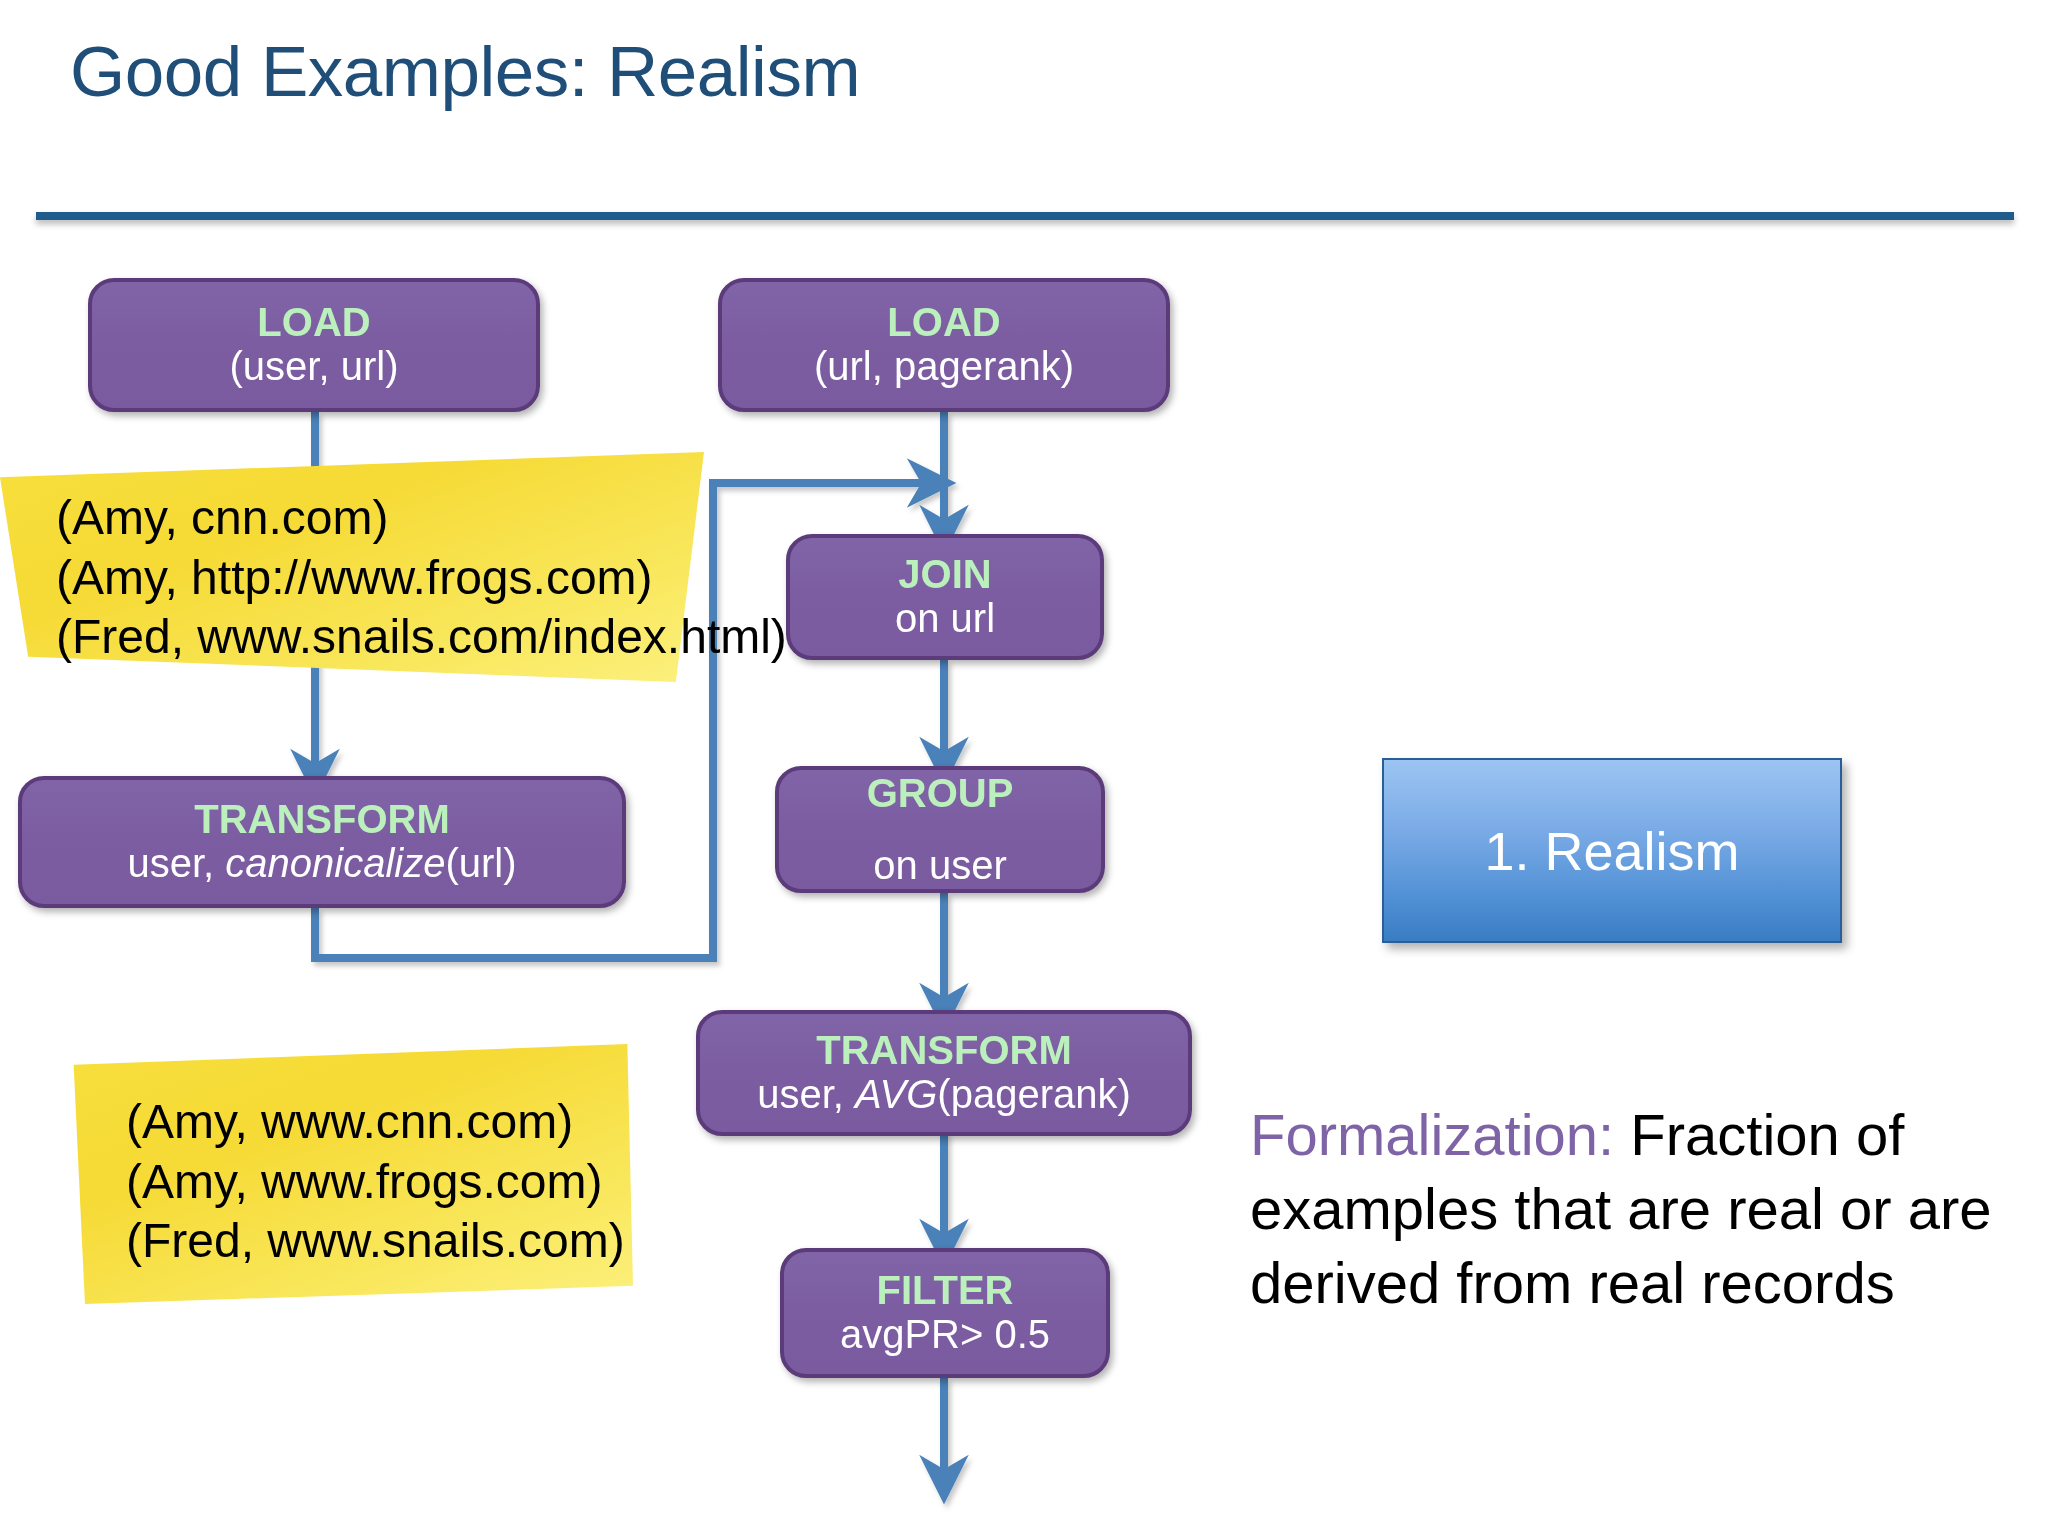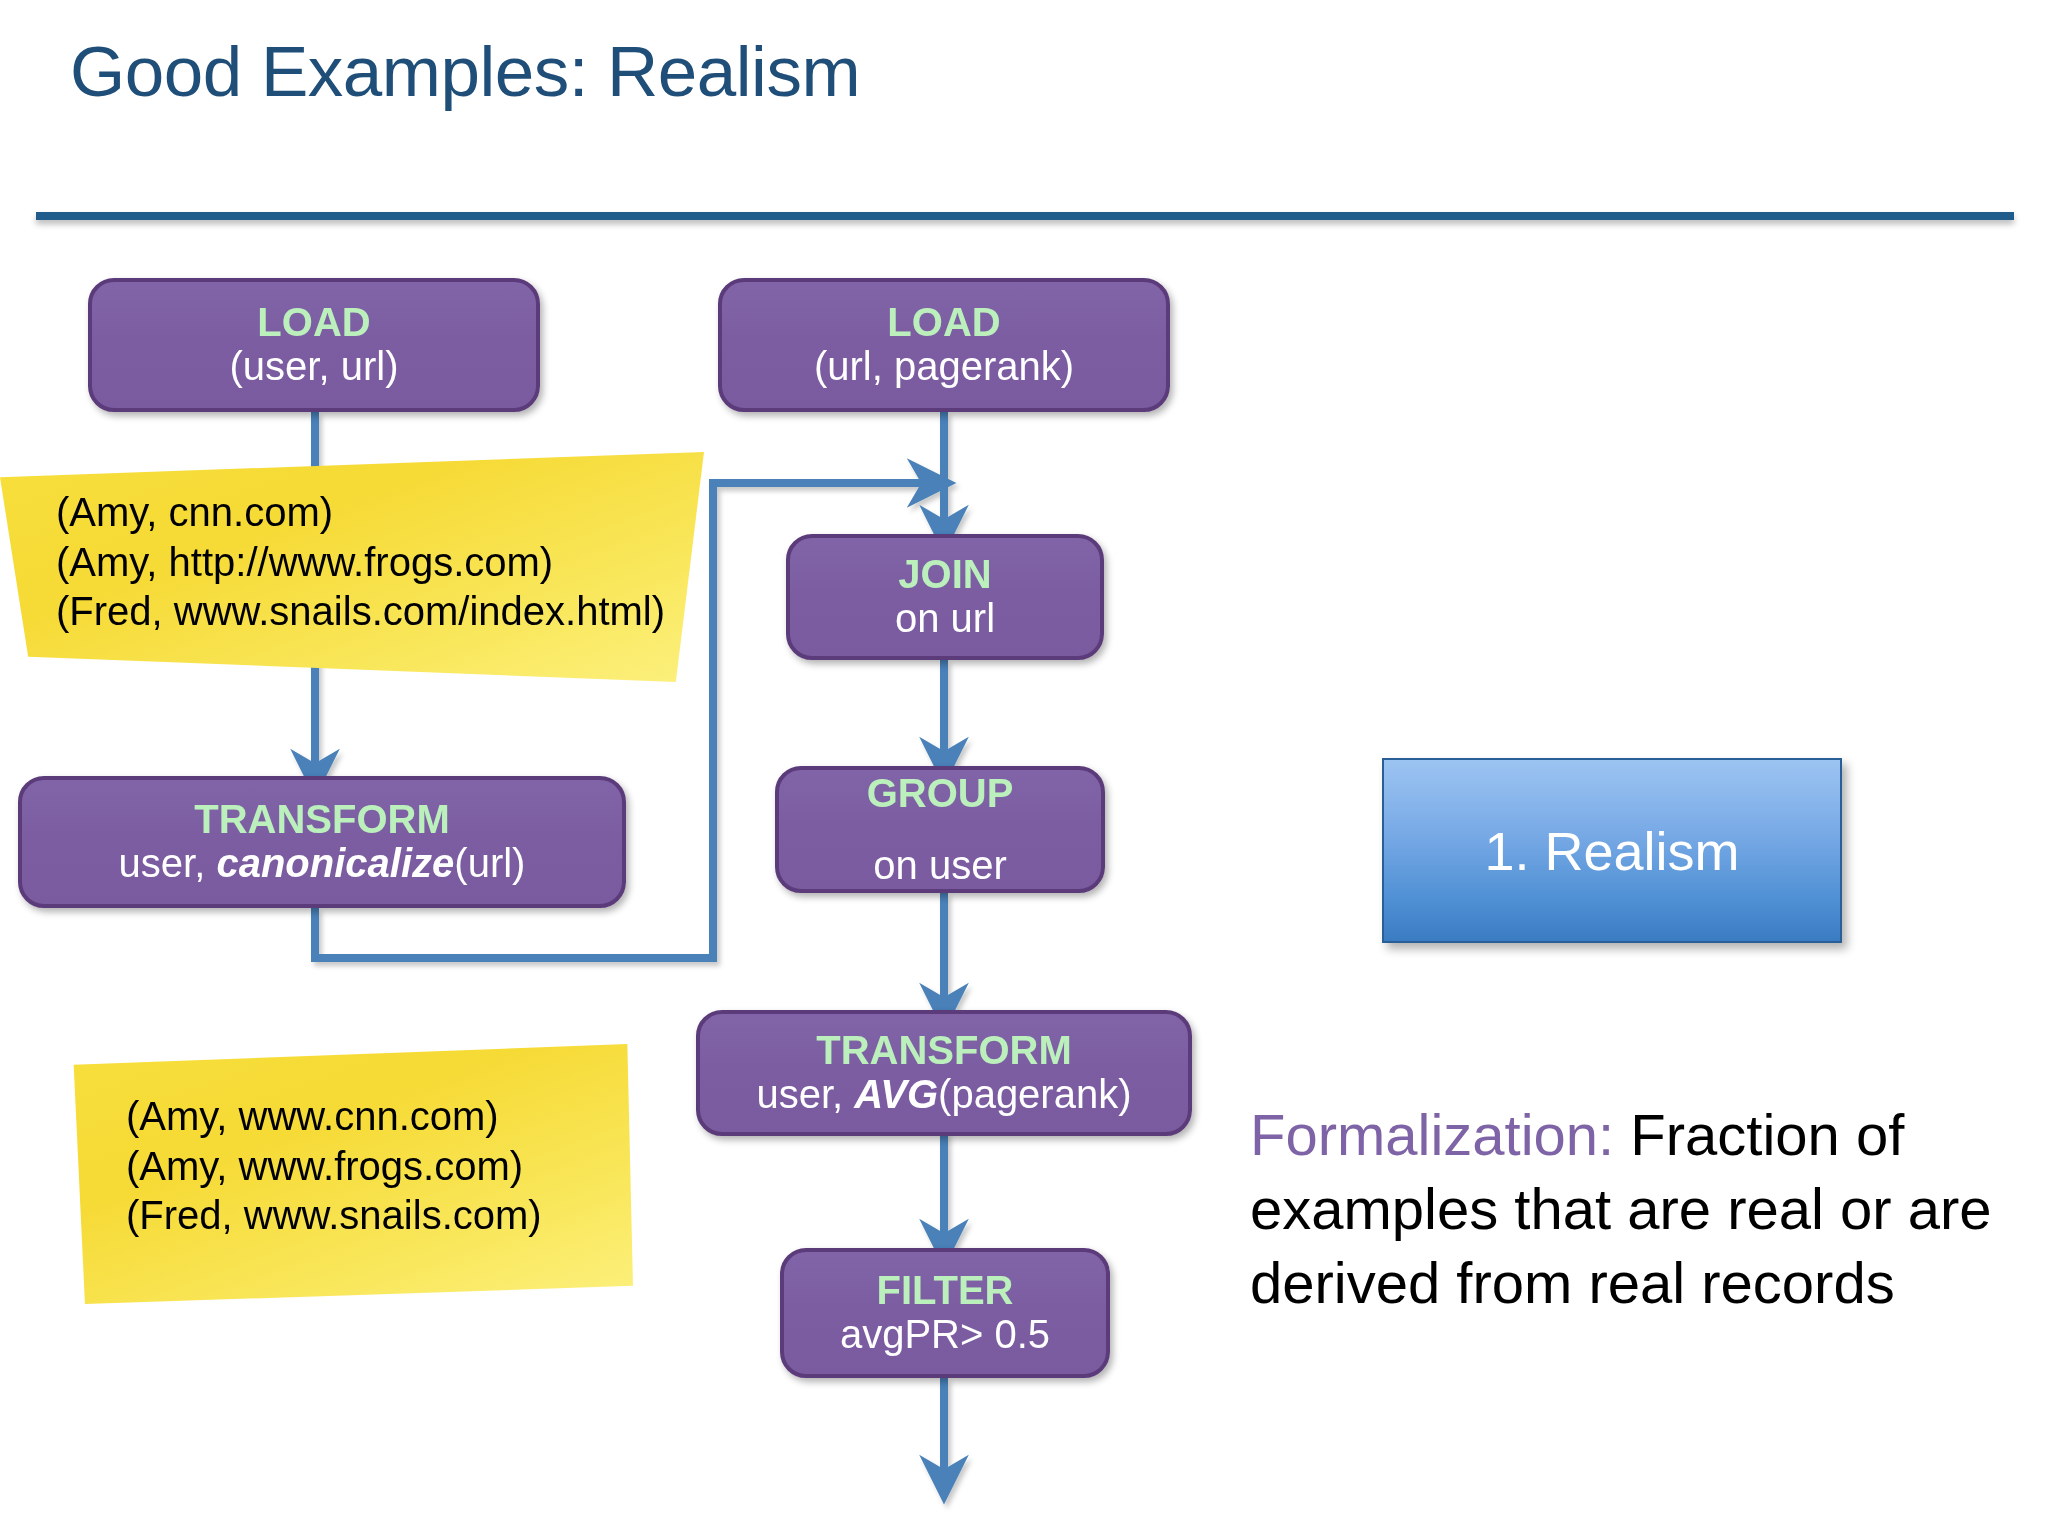--- a/index.html
+++ b/index.html
@@ -41,35 +41,35 @@
     align-items:center;justify-content:center;
     color:#ffffff;
     z-index:3;
   }
   .pbox .op{
     color:#BBF0BC;font-weight:bold;font-size:40px;line-height:1.08;
   }
   .pbox .arg{
     color:#ffffff;font-size:40px;line-height:1.12;white-space:nowrap;
   }
-  .pbox .arg em{font-style:italic;font-weight:bold;}
+  .pbox .arg em{font-style:italic;}
 
   
   .note{
     position:absolute;z-index:2;
   }
   .note .paper{
     position:absolute;left:0;top:0;width:100%;height:100%;
     background:linear-gradient(160deg,#F7DF3C 0%,#F6DA35 35%,#F9E85E 75%,#FCF07E 100%);
     box-shadow:6px 8px 12px rgba(0,0,0,.30);
   }
   .note .txt{
     position:absolute;
     color:#000;
-    font-size:40px;line-height:1.24;
+    font-size:48px;line-height:1.24;
     white-space:nowrap;
     z-index:2;
   }
   #note1{left:0px;top:452px;width:704px;height:230px;}
   #note1 .paper{
     clip-path:polygon(0% 11%, 100% 0%, 96% 100%, 4% 89%);
   }
   #note1 .txt{left:56px;top:36px;}
   #note2{left:68px;top:1044px;width:565px;height:260px;}
   #note2 .paper{

